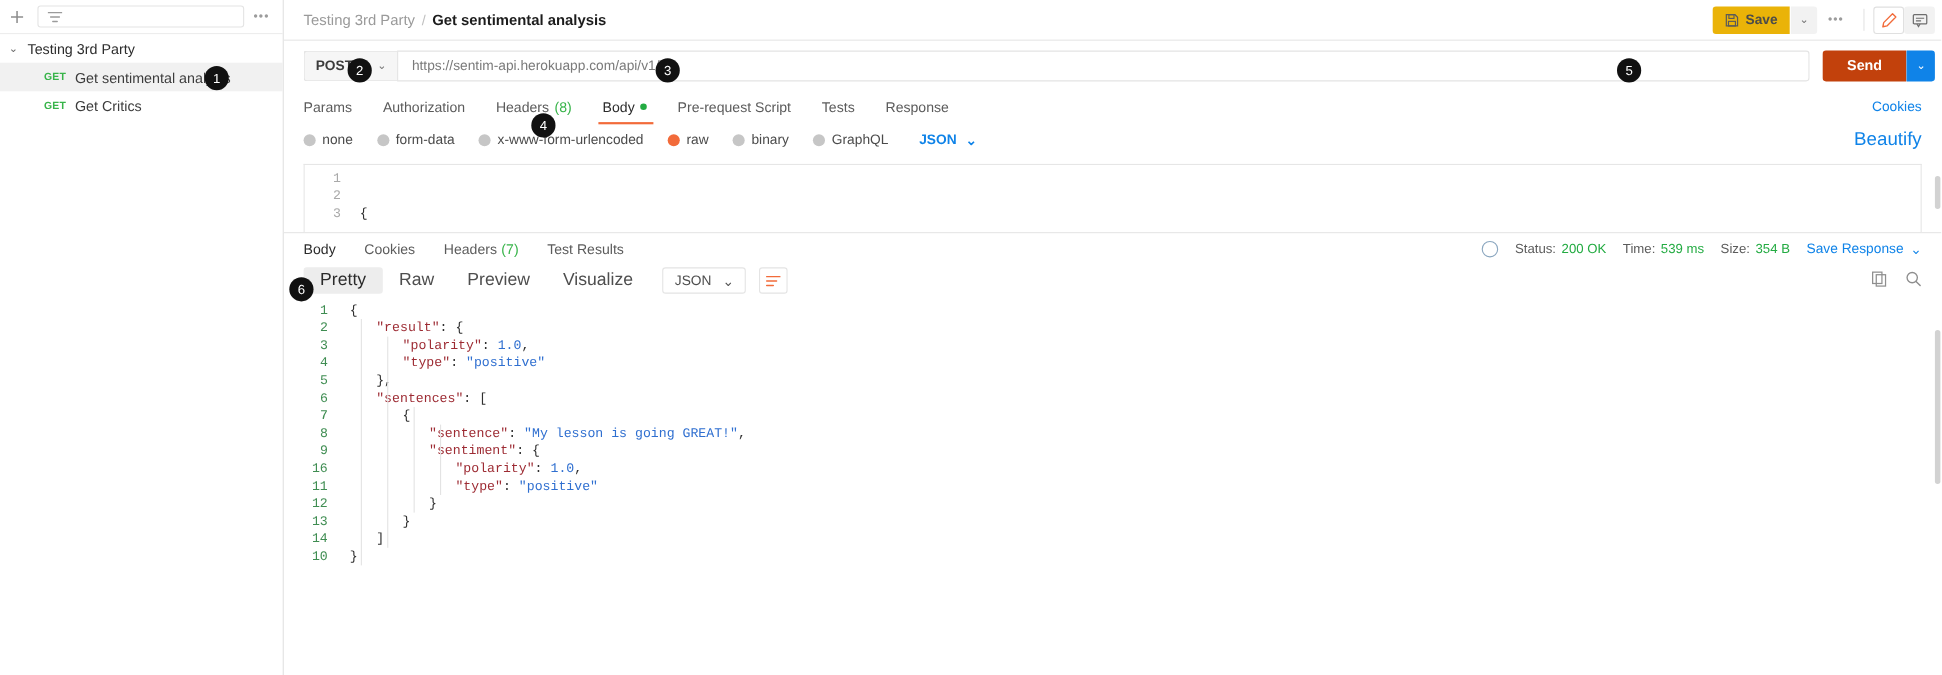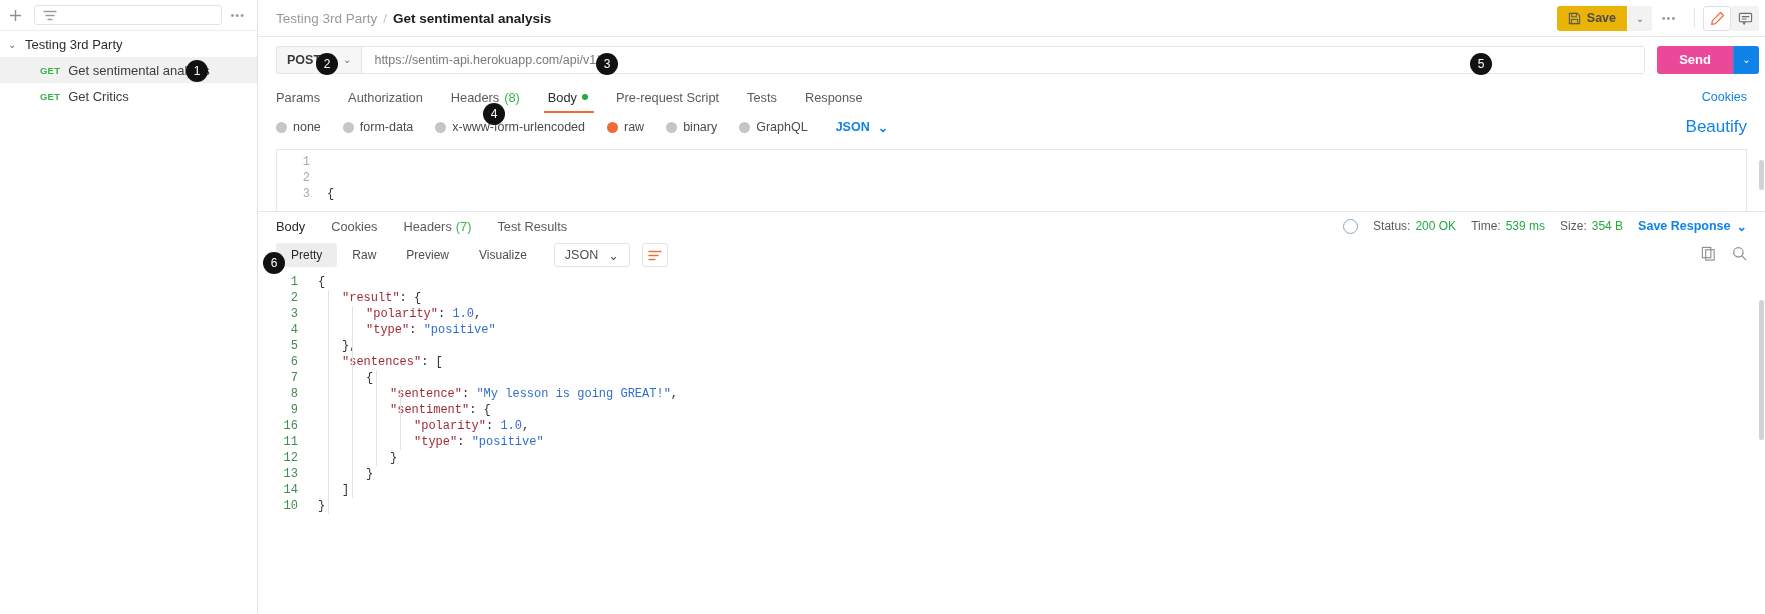--- a/index.html
+++ b/index.html
@@ -57,21 +57,21 @@
   
   .urlbar { height: 45px; display: flex; align-items: center; padding: 0 6px 0 18px; gap: 0; }
   .method { height: 28px; background: #f6f6f6; border: 1px solid #e4e4e4;
             border-right: none; border-radius: 3px 0 0 3px; display: flex;
             align-items: center; padding: 0 10px; gap: 22px; font-weight: 700;
             font-size: 12.5px; color: #3b3b3b; position: relative; }
   .method .mcaret { color: #767676; font-size: 10px; font-weight: 400; }
   .urlinput { flex: 1; height: 28px; background: #fff; border: 1px solid #e4e4e4;
               border-radius: 0 3px 3px 0; display: flex; align-items: center;
               padding: 0 12px; font-size: 12.5px; color: #7a7a7a; position: relative; }
-  .send-btn { height: 28px; background: #ec4899; color: #fff; font-weight: 700;
+  .send-btn { height: 28px; background: #c2410c; color: #fff; font-weight: 700;
               font-size: 13px; display: flex; align-items: center; padding: 0 22px;
               border-radius: 3px 0 0 3px; margin-left: 12px; }
   .send-caret { height: 28px; width: 26px; background: #0f83e8; color: #fff;
                 display: flex; align-items: center; justify-content: center;
                 border-radius: 0 3px 3px 0; border-left: 1px solid #2b92ea; font-size: 10px; }
 
   
   .reqtabs { height: 30px; display: flex; align-items: center; gap: 0;
              padding: 0 18px; position: relative; }
   .rtab { font-size: 12.8px; color: #5b5b5b; padding: 0 14px; height: 30px;
@@ -109,24 +109,24 @@
   .respwrap { flex: 1; display: flex; flex-direction: column;
               border-top: 1px solid #e6e6e6; min-height: 0; }
   .resptabs { height: 28px; display: flex; align-items: center; padding: 0 18px; }
   .restab { font-size: 12.8px; color: #5b5b5b; padding: 0 13px; height: 28px;
             display: flex; align-items: center; gap: 4px; }
   .restab:first-child { padding-left: 0; }
   .restab.active { color: #2b2b2b; }
   .meta { margin-left: auto; display: flex; align-items: center; gap: 15px;
           font-size: 12px; color: #5b5b5b; }
   .globe { width: 15px; height: 15px; border-radius: 50%; border: 1.4px solid #8aa6bf; }
-  .saveresp { color: #0f83e8; font-size: 12.5px; display: flex; align-items: center; gap: 6px; font-weight: bold; }
+  .saveresp { color: #0f83e8; font-size: 12.5px; display: flex; align-items: center; gap: 6px; }
 
   .viewbar { height: 30px; display: flex; align-items: center; padding: 0 18px; gap: 0; }
-  .vtab { font-size: 12px; color: #4e4e4e; padding: 0 15px; height: 24px;
+  .vtab { font-size: 16px; color: #4e4e4e; padding: 0 15px; height: 24px;
           display: flex; align-items: center; border-radius: 3px; }
   .vtab.active { background: #ededed; color: #2b2b2b; }
   .vjson { display: flex; align-items: center; gap: 10px; font-size: 12.5px;
            color: #4e4e4e; height: 24px; padding: 0 10px; margin-left: 12px;
            border: 1px solid #e4e4e4; border-radius: 3px; }
   .wrapbtn { width: 26px; height: 24px; margin-left: 12px; border: 1px solid #e4e4e4;
              border-radius: 3px; display: flex; align-items: center; justify-content: center; }
   .vright { margin-left: auto; display: flex; align-items: center; gap: 16px; }
 
   .respbody { flex: 1; display: flex; font-family: "Liberation Mono", monospace;

